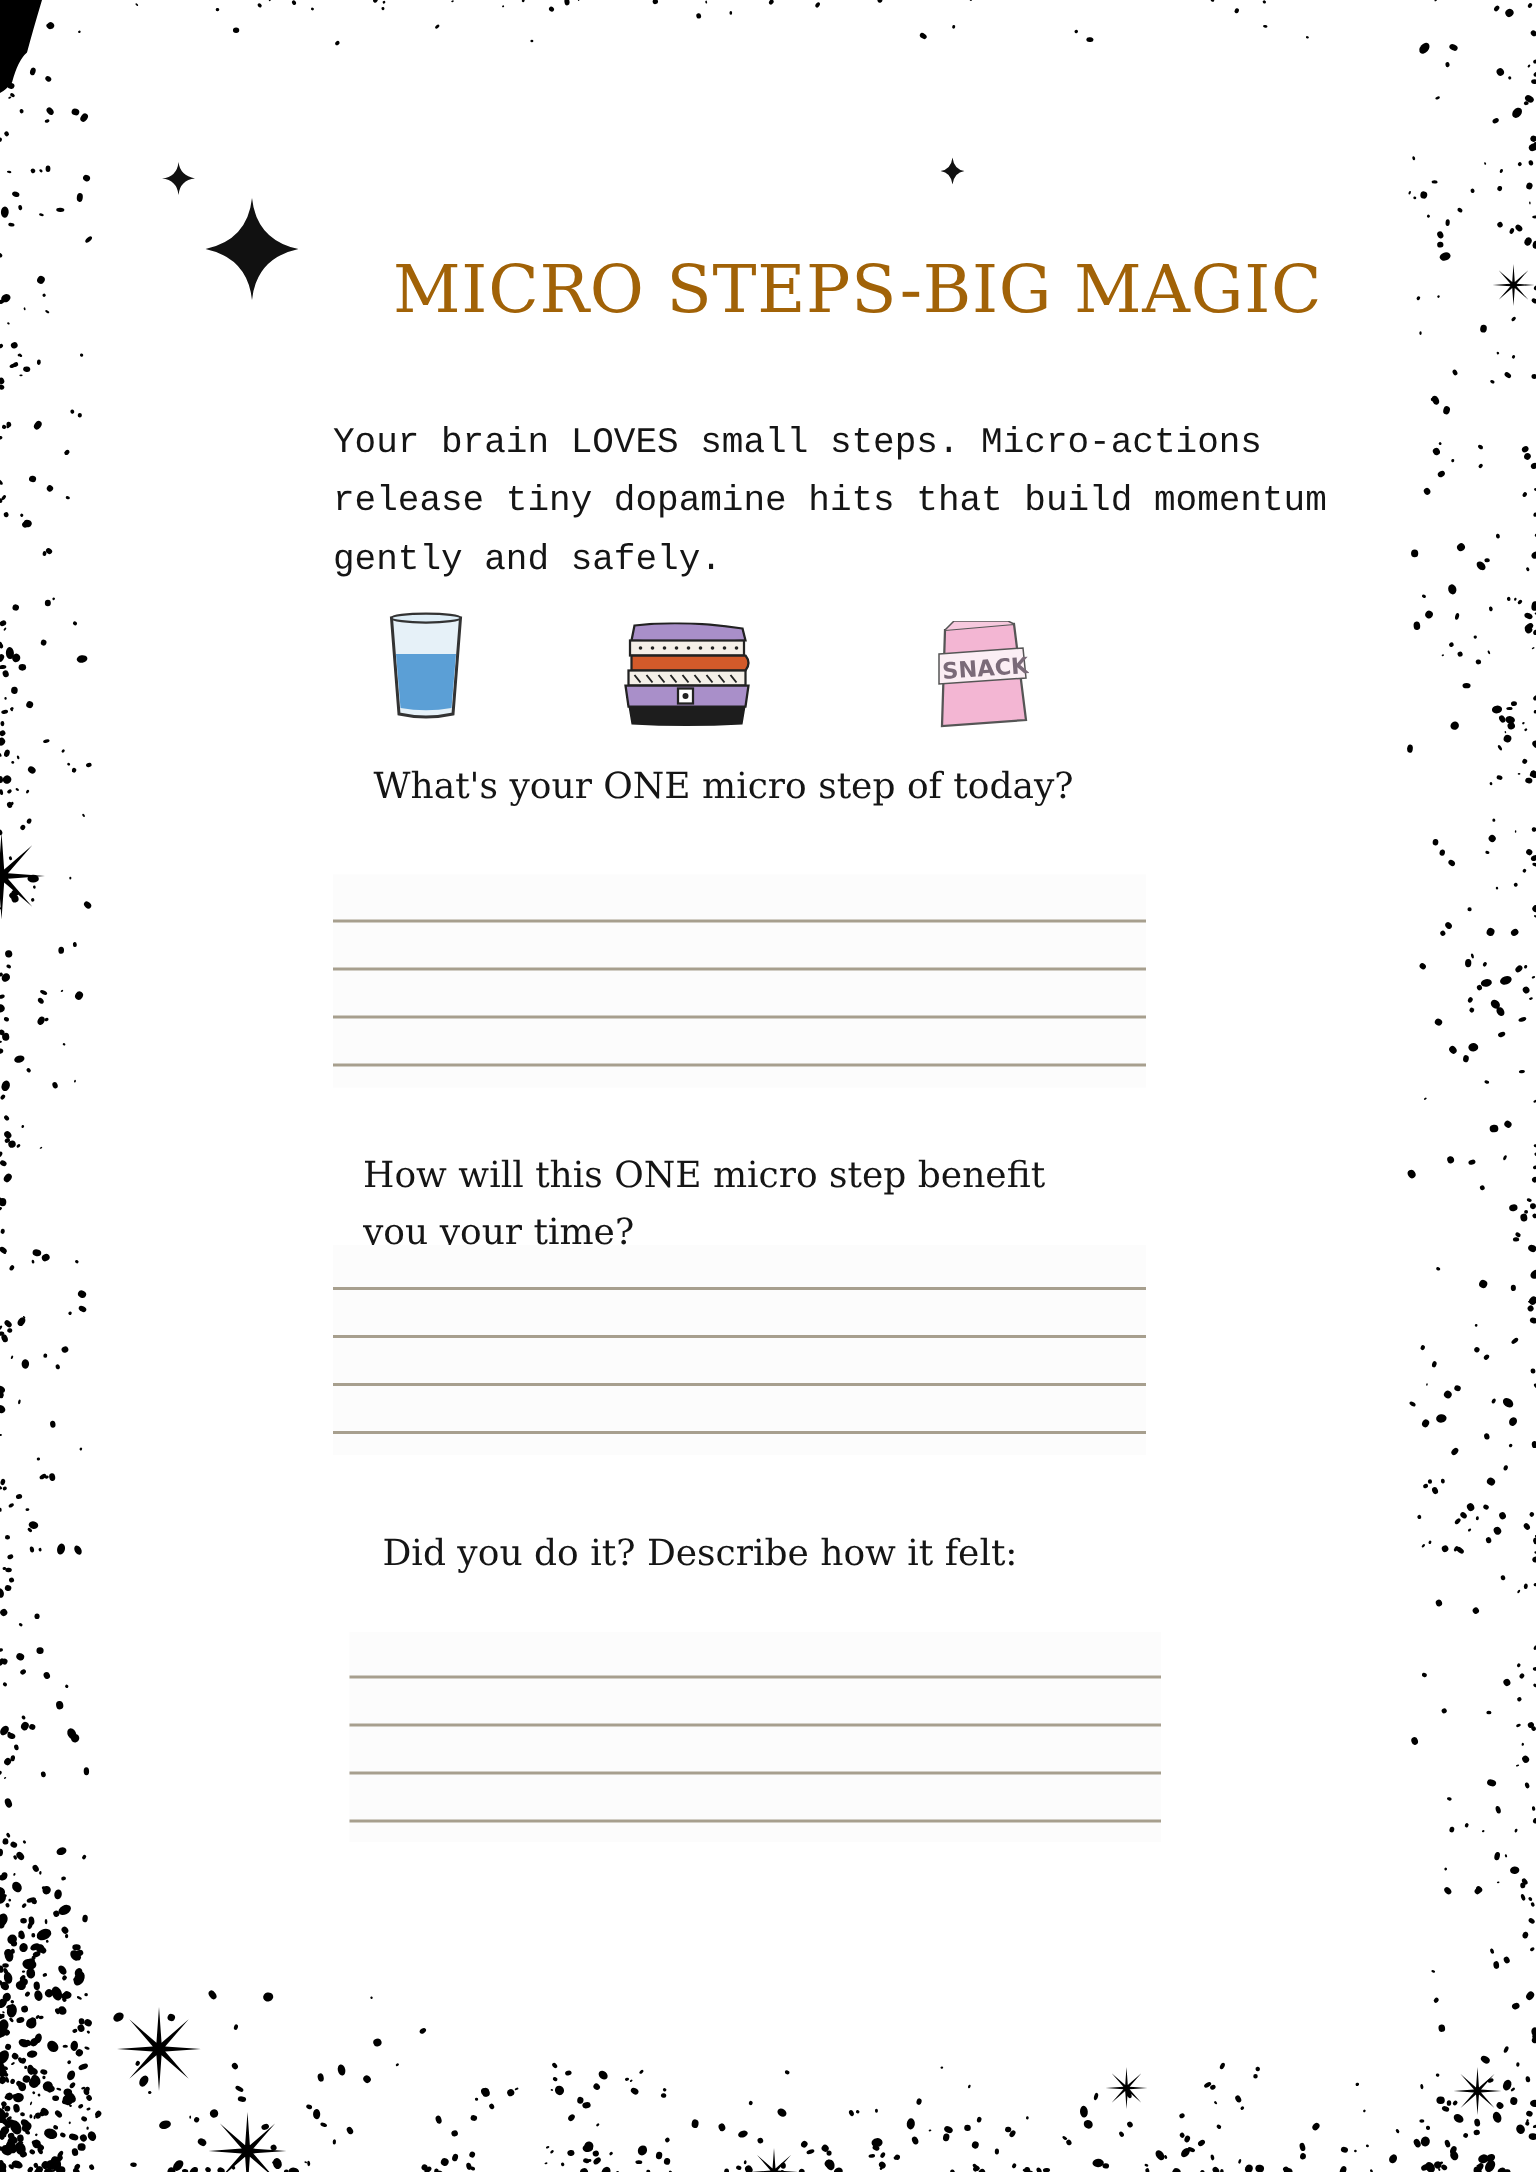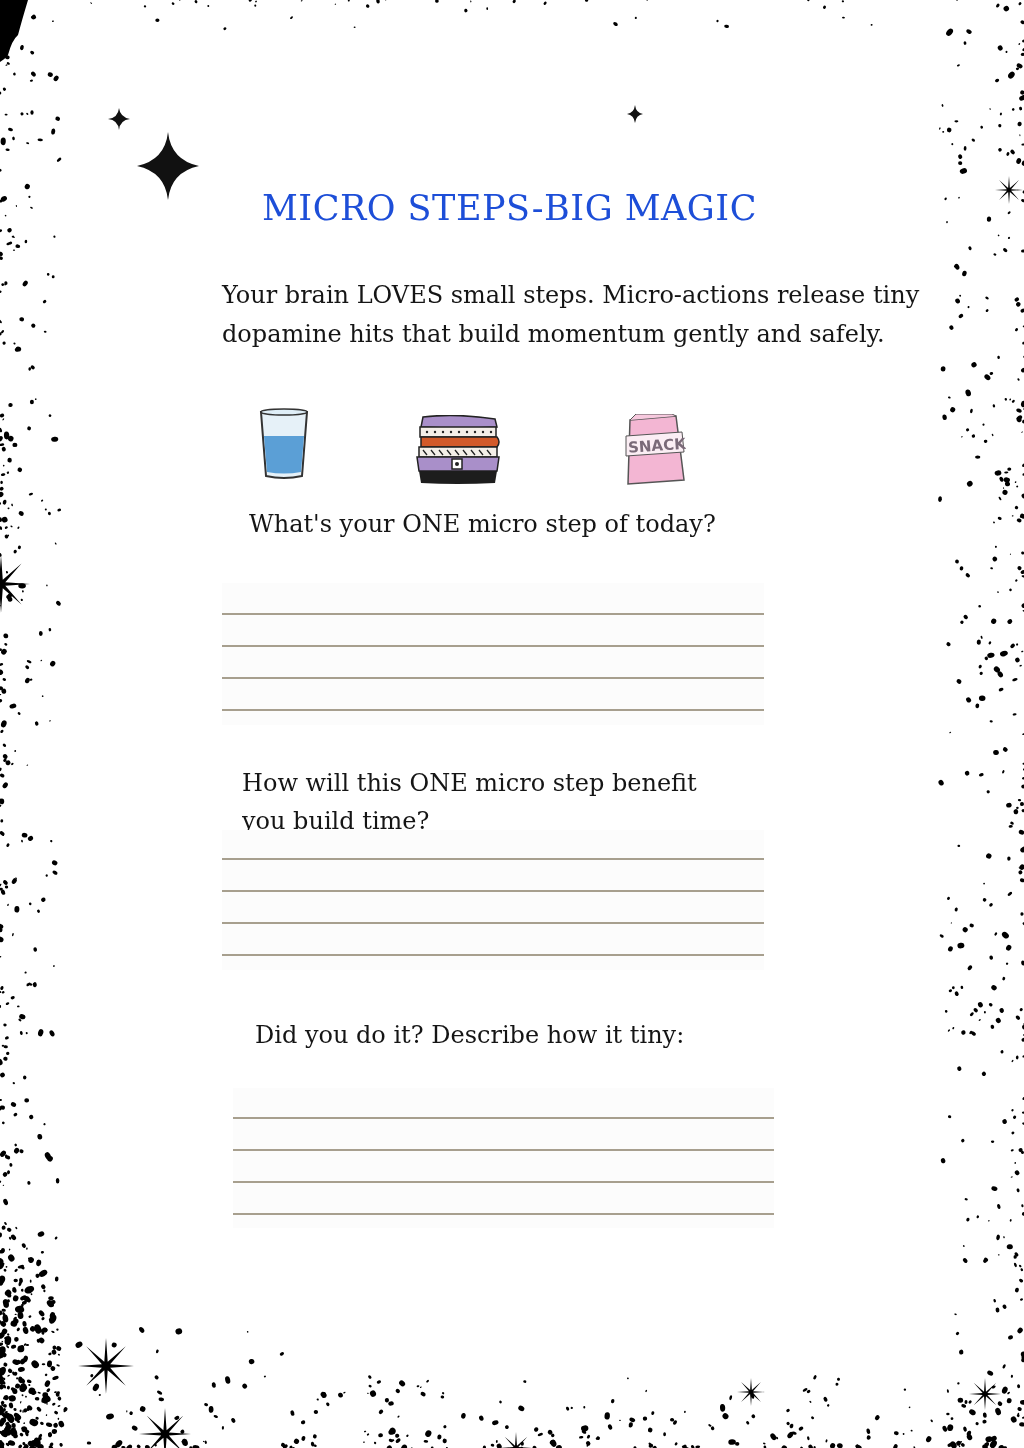--- a/index.html
+++ b/index.html
@@ -4,26 +4,26 @@
 <style>
   html, body { margin:0; padding:0; }
   body {
     width:1024px; height:1448px; background:#ffffff; position:relative; overflow:hidden;
     font-family:"DejaVu Serif", "Liberation Serif", serif; color:#111;
   }
   .abs { position:absolute; }
   #speckles { position:absolute; left:0; top:0; width:1024px; height:1448px; pointer-events:none; }
   .title {
     position:absolute; left:262px; top:168px; width:680px;
-    font-size:35px; font-weight:400; letter-spacing:0.5px; white-space:nowrap;
-    font-family:"DejaVu Serif", serif; color:#1d4ed8;margin-top:20px;
+    font-size:44px; font-weight:400; letter-spacing:0.5px; white-space:nowrap;
+    font-family:"DejaVu Serif", serif; color:#a16207;
   }
   .intro {
     position:absolute; left:222px; top:276px; width:700px;
-    font-size:24px; line-height:39px; color:#151515;
+    font-size:24px; line-height:39px; color:#151515;font-family:Liberation Mono, monospace;
   }
   .prompt { position:absolute; font-size:24px; line-height:38px; color:#151515;margin-left:20px; }
   .lines-block { position:absolute; background:#fcfcfc; }
   .lines-block .ruled {
     position:absolute; left:0; right:0; height:2px; background:#a79f8e;
   }
   .star { position:absolute; }
 </style>
 </head>
 <body>
@@ -1264,28 +1264,28 @@
 <div class="prompt" style="left:229px;top:505px">What's your ONE micro step of today?</div>
 <div class="lines-block" style="left:222px;top:583px;width:542px;height:142px">
   <div class="ruled" style="top:30px"></div>
   <div class="ruled" style="top:62px"></div>
   <div class="ruled" style="top:94px"></div>
   <div class="ruled" style="top:126px"></div>
 </div>
 
 <div class="prompt" style="left:222px;top:764px">
   <div>How will this ONE micro step benefit</div>
-  <div style="height:28px;overflow:hidden">you build time?</div>
+  <div style="height:28px;overflow:hidden">you your time?</div>
 </div>
 <div class="lines-block" style="left:222px;top:830px;width:542px;height:140px">
   <div class="ruled" style="top:28px"></div>
   <div class="ruled" style="top:60px"></div>
   <div class="ruled" style="top:92px"></div>
   <div class="ruled" style="top:124px"></div>
 </div>
 
-<div class="prompt" style="left:235px;top:1016px">Did you do it? Describe how it tiny:</div>
+<div class="prompt" style="left:235px;top:1016px">Did you do it? Describe how it felt:</div>
 <div class="lines-block" style="left:233px;top:1088px;width:541px;height:140px">
   <div class="ruled" style="top:29px"></div>
   <div class="ruled" style="top:61px"></div>
   <div class="ruled" style="top:93px"></div>
   <div class="ruled" style="top:125px"></div>
 </div>
 
 </body></html>

